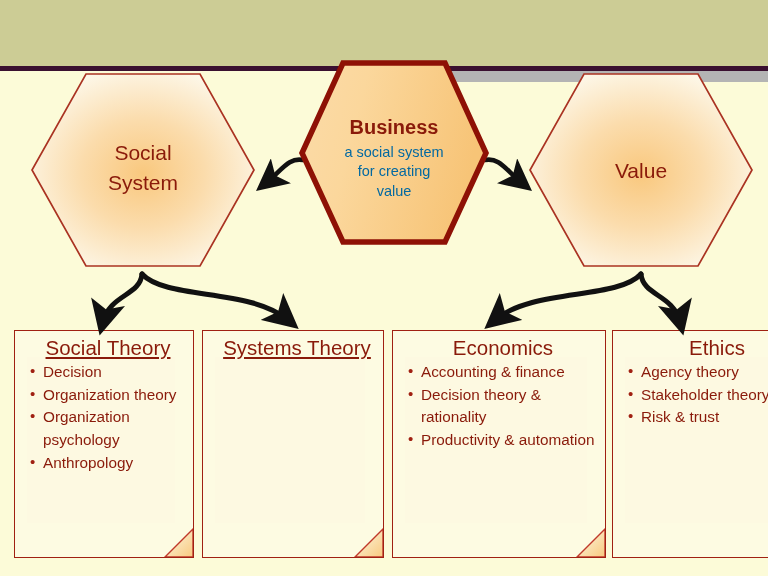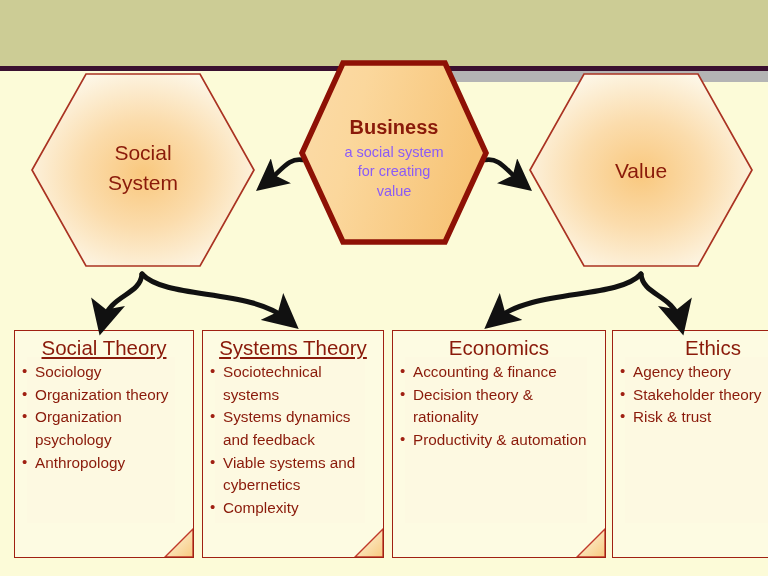--- a/index.html
+++ b/index.html
@@ -100,21 +100,21 @@
   .biz-title {
     top: 56px;
     font-size: 20px;
     font-weight: bold;
     color: #8a1a0a;
   }
   .biz-sub {
     top: 83px;
     font-size: 14.5px;
     line-height: 1.33;
-    color: #8b5cf6;
+    color: #0369a1;
   }
 
   
   #arrows {
     position: absolute;
     left: 0; top: 0;
     width: 768px; height: 576px;
     z-index: 5;
     pointer-events: none;
   }
@@ -122,20 +122,21 @@
   
   .card {
     position: absolute;
     top: 330px;
     height: 228px;
     background: #fdfbe2;
     border: 1.6px solid #a02012;
     box-sizing: border-box;
     z-index: 4;
     overflow: hidden;
+    padding-left: 8px;
   }
   .card-inner-glow {
     position: absolute;
     left: 12px; top: 26px;
     right: 18px; bottom: 34px;
     background: #fdf8e0;
     opacity: .85;
   }
   .card-title {
     position: relative;
@@ -265,45 +266,39 @@
       <div>a social system</div>
       <div>for creating</div>
       <div>value</div>
     </div>
   </div>
 
   <div class="card" id="card-social">
     <div class="card-inner-glow"></div>
     <div class="card-title underline">Social Theory</div>
     <ul class="card-list">
-      <li>Sociology</li>
+      <li>Decision</li>
       <li>Organization theory</li>
       <li>Organization psychology</li>
       <li>Anthropology</li>
     </ul>
     <svg class="fold" viewBox="0 0 30 30">
       <defs>
         <linearGradient id="fold1" x1="0" y1="0" x2="1" y2="1">
           <stop offset="0%" stop-color="#fdfbe8"></stop>
           <stop offset="100%" stop-color="#f8c97f"></stop>
         </linearGradient>
       </defs>
       <path d="M29,1 L29,29 L1,29 Z" fill="url(#fold1)" stroke="#c0392b" stroke-width="1.4"></path>
     </svg>
   </div>
 
   <div class="card" id="card-systems">
     <div class="card-inner-glow"></div>
     <div class="card-title underline">Systems Theory</div>
-    <ul class="card-list">
-      <li>Sociotechnical systems</li>
-      <li>Systems dynamics and feedback</li>
-      <li>Viable systems and cybernetics</li>
-      <li>Complexity</li>
-    </ul>
     <svg class="fold" viewBox="0 0 30 30">
       <defs>
         <linearGradient id="fold2" x1="0" y1="0" x2="1" y2="1">
           <stop offset="0%" stop-color="#fdfbe8"></stop>
           <stop offset="100%" stop-color="#f8c97f"></stop>
         </linearGradient>
       </defs>
       <path d="M29,1 L29,29 L1,29 Z" fill="url(#fold2)" stroke="#c0392b" stroke-width="1.4"></path>
     </svg>
   </div>

